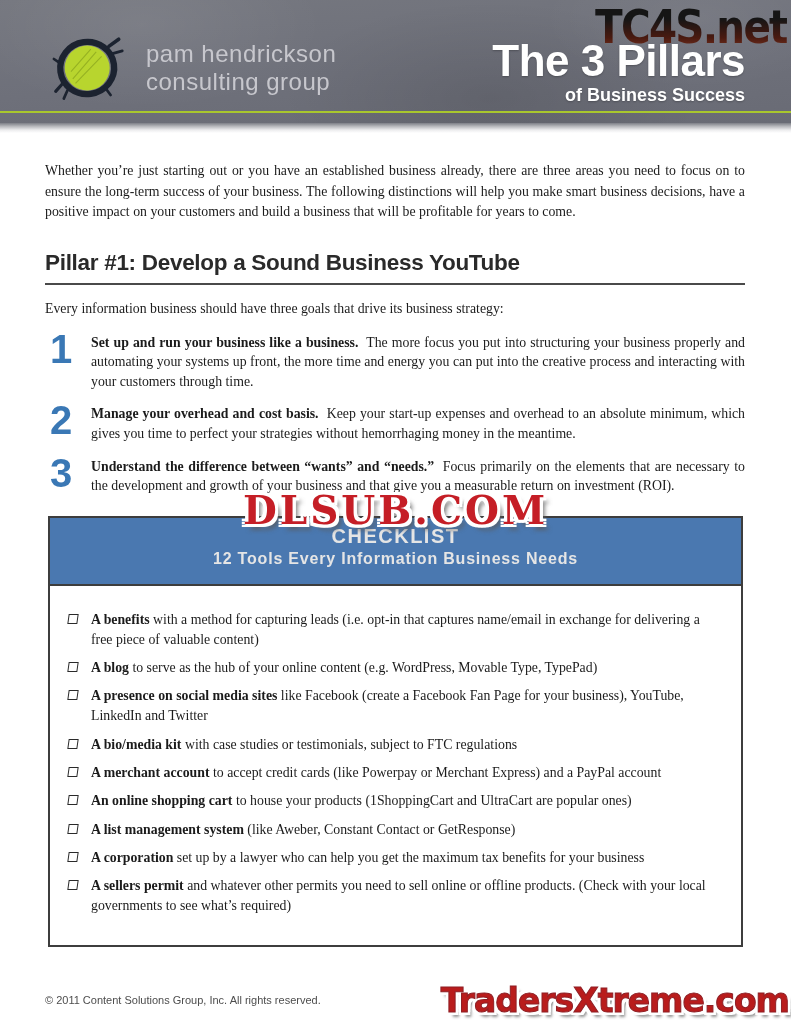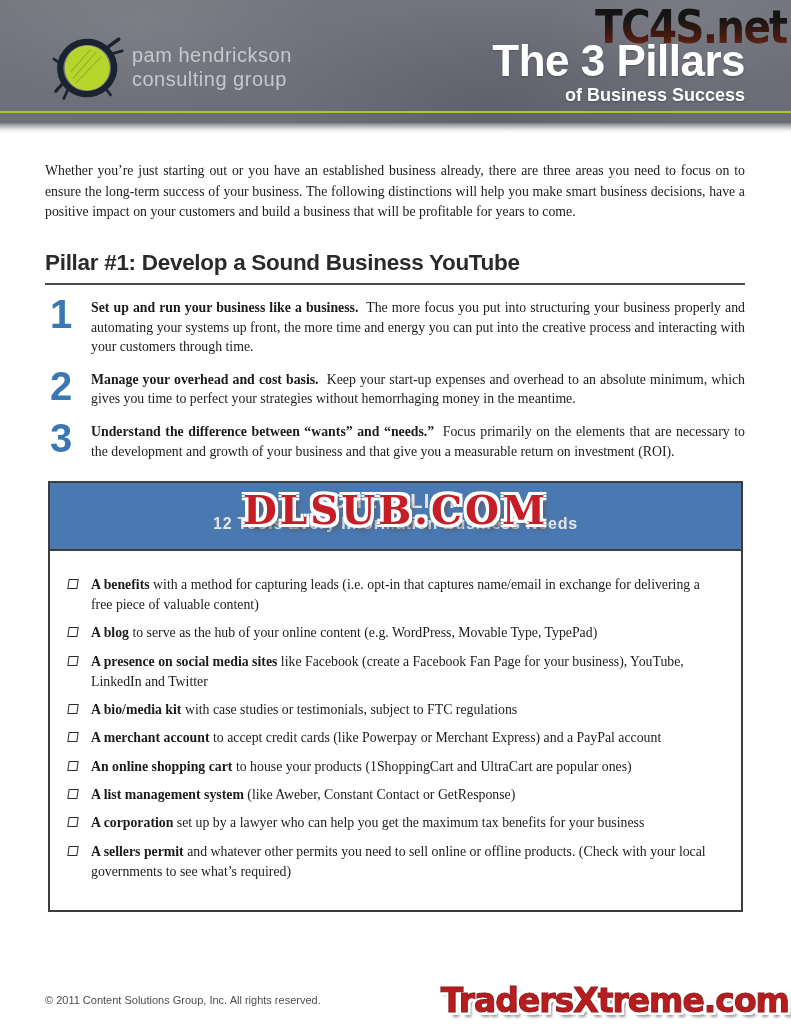--- a/index.html
+++ b/index.html
@@ -36,24 +36,24 @@
     background: linear-gradient(#7d7f87, #b9babe 35%, #ececee 70%, #ffffff);
   }
   .logo {
     position: absolute;
     left: 52px; top: 32px;
     display: flex;
     align-items: center;
   }
   .logo svg { width: 74px; height: 72px; }
   .logo-text {
-    margin-left: 6px;
+    margin-left: 20px;
     font-family: "Liberation Sans", sans-serif;
     color: #c7c7cd;
-    font-size: 20px;
+    font-size: 24px;
     line-height: 1.18;
     letter-spacing: 0.5px;
   }
   .doc-title {
     position: absolute;
     right: 46px; top: 38px;
     text-align: right;
     font-family: "Liberation Sans", sans-serif;
     color: #ffffff;
     font-weight: bold;
@@ -248,20 +248,21 @@
   <div class="wm-top">TC4S.net</div>
   <div class="wm-mid">DLSUB.COM</div>
   <div class="wm-bottom">TradersXtreme.com</div>
 
   <main class="content">
 
     <p class="intro">Whether you’re just starting out or you have an established business already, there are three areas you need to focus on to ensure the long-term success of your business. The following distinctions will help you make smart business decisions, have a positive impact on your customers and build a business that will be profitable for years to come.</p>
 
     <h1 class="pillar-heading">Pillar #1: Develop a Sound Business YouTube</h1>
 
+    <p class="lead">Every information business should have three goals that drive its business strategy:</p>
 
     <div class="goal">
       <div class="goal-num">1</div>
       <div class="goal-text"><b>Set up and run your business like a business.</b> <span>The more focus you put into structuring your business properly and automating your systems up front, the more time and energy you can put into the creative process and interacting with your customers through time.</span></div>
     </div>
     <div class="goal">
       <div class="goal-num">2</div>
       <div class="goal-text"><b>Manage your overhead and cost basis.</b> <span>Keep your start-up expenses and overhead to an absolute minimum, which gives you time to perfect your strategies without hemorrhaging money in the meantime.</span></div>
     </div>
     <div class="goal">

